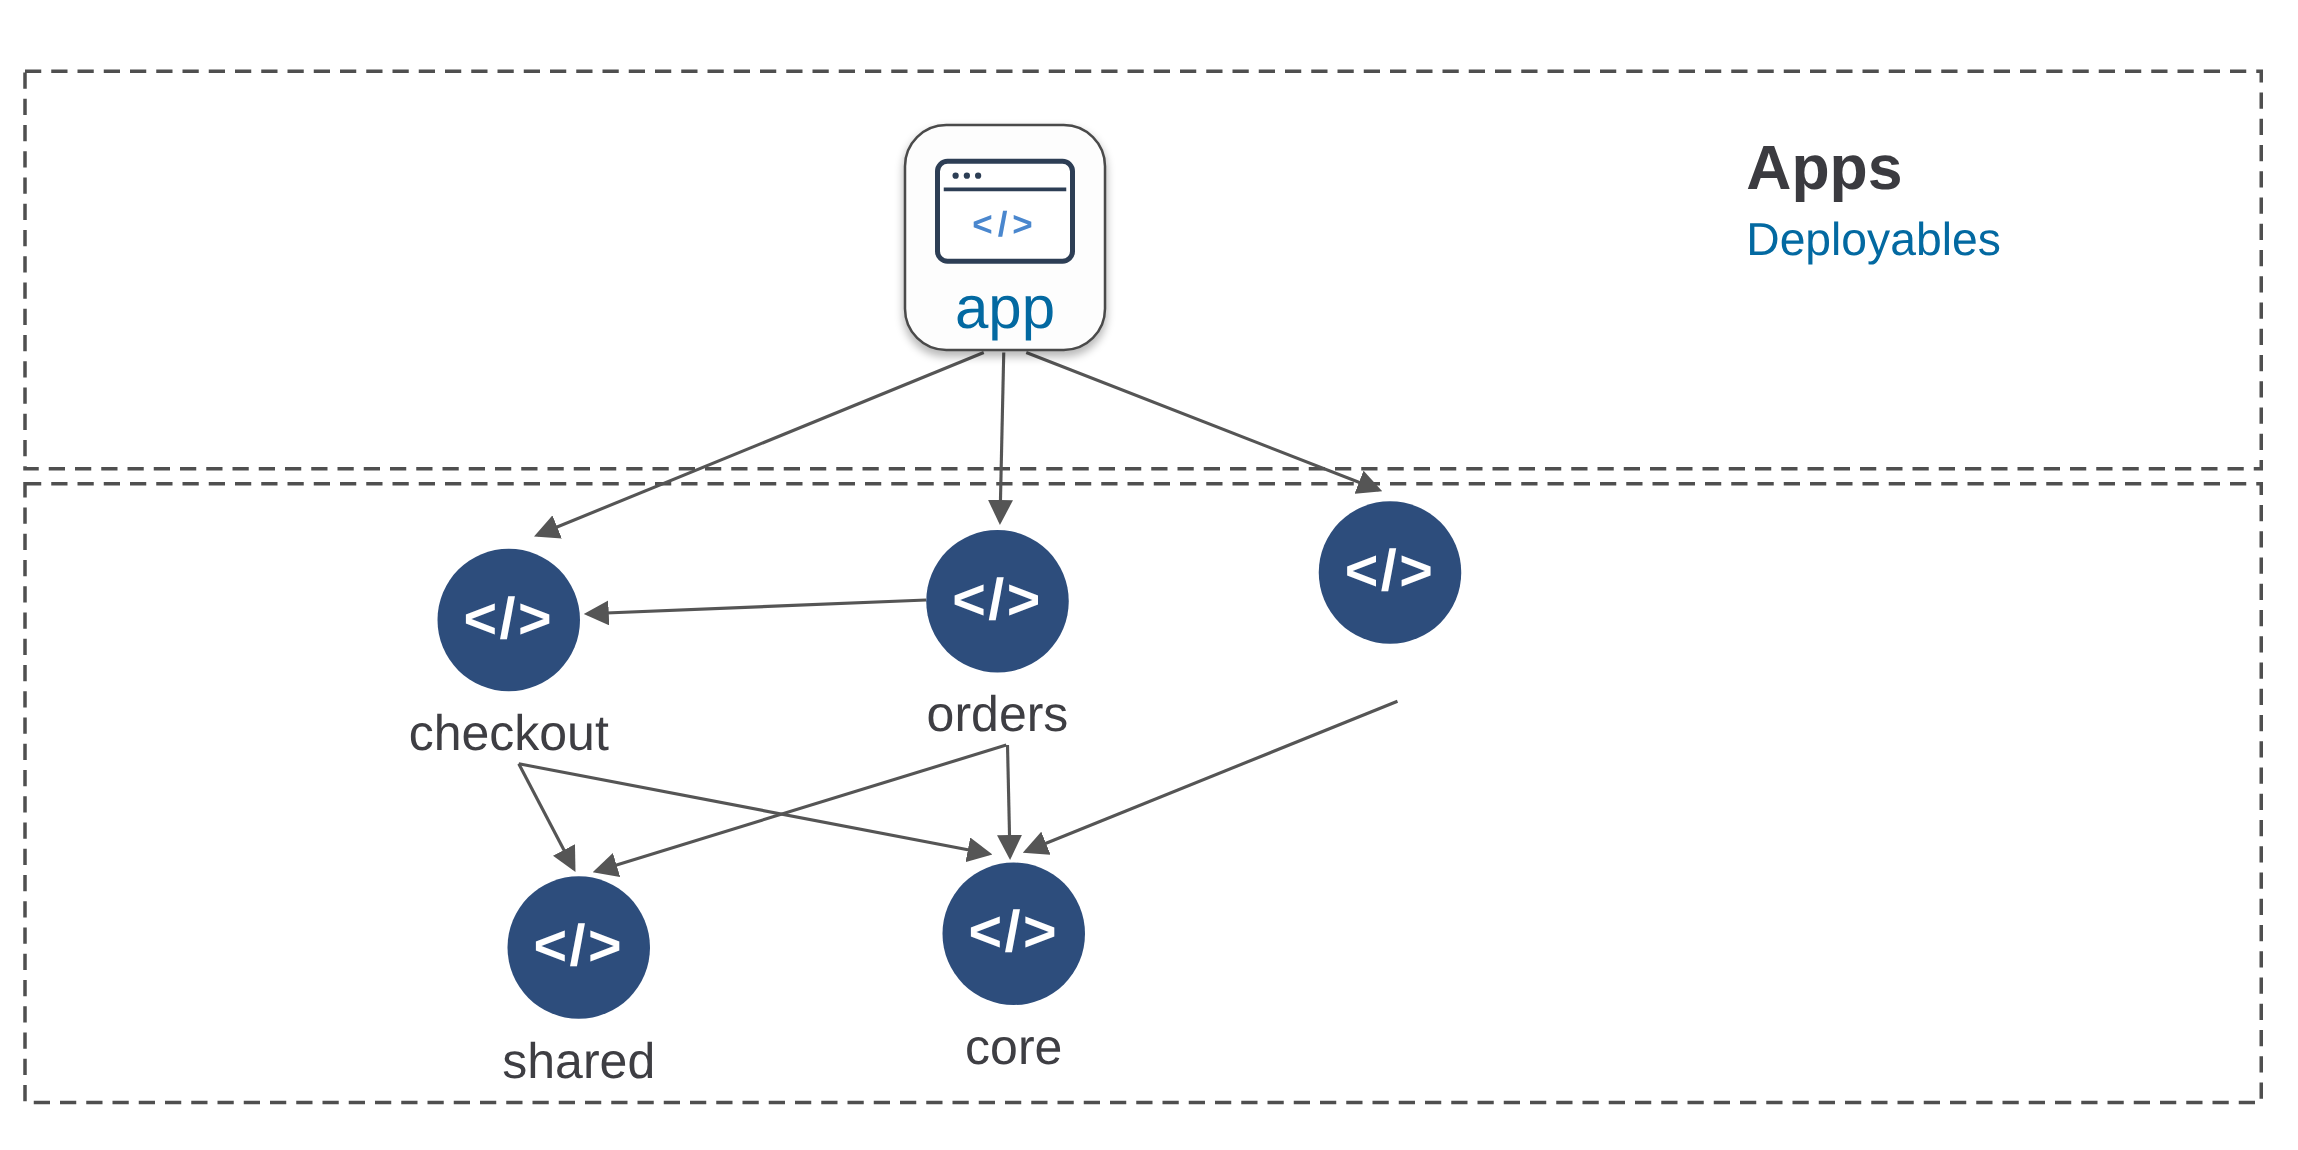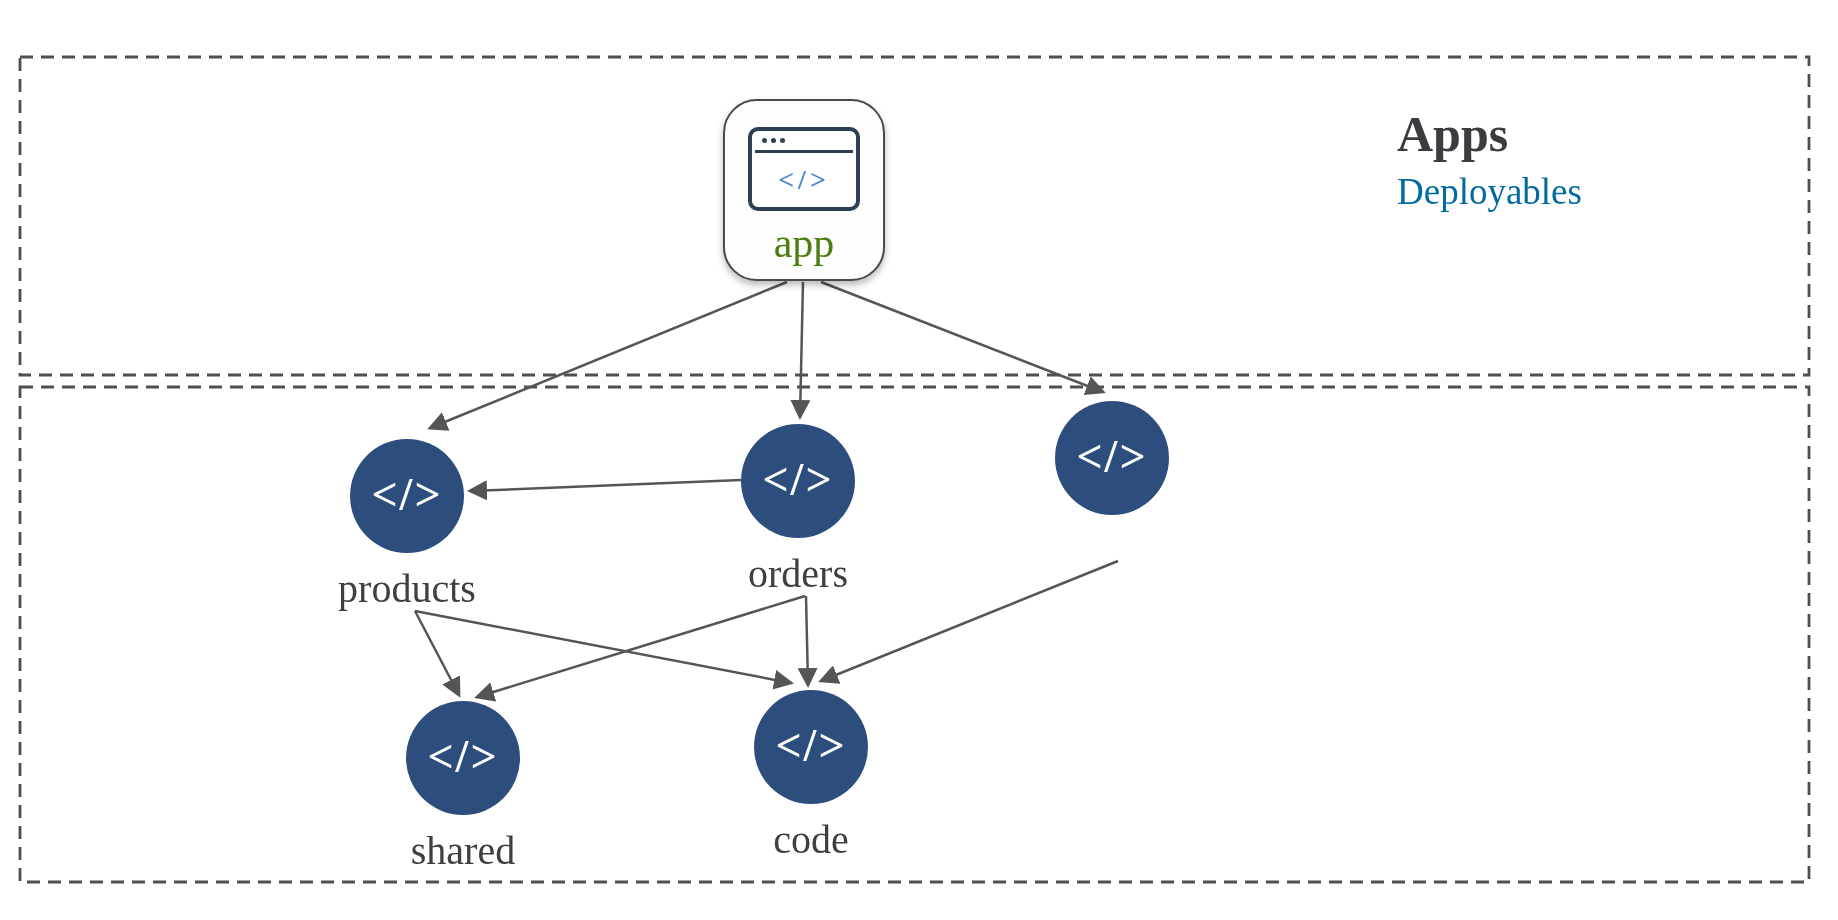--- a/index.html
+++ b/index.html
@@ -1,18 +1,18 @@
 <!DOCTYPE html>
 <html><head>
 <meta charset="utf-8">
 <style>
   html,body{margin:0;padding:0;background:#ffffff;}
   .canvas{
     position:relative;width:1838px;height:920px;background:#ffffff;overflow:hidden;
-    font-family:Liberation Serif, serif;color:#3e3e43;
+    font-family:Liberation Sans, sans-serif;color:#3e3e43;
   }
   .edges-svg{position:absolute;left:0;top:0;width:1838px;height:920px;}
 
   
   .section-label{position:absolute;}
   .section-title{font-size:50px;font-weight:700;color:#3b3b40;line-height:1.08;}
   .section-subtitle{font-size:37px;font-weight:400;color:#0369a1;line-height:1.25;margin-top:8px;}
   .label-apps{left:1397px;top:107px;}
   .label-libs{left:1393px;top:515px;}
 
@@ -27,21 +27,21 @@
     margin-top:26px;width:112px;height:84px;border:4px solid #2d3e55;border-radius:10px;
     box-sizing:border-box;background:#ffffff;display:flex;flex-direction:column;
   }
   .browser-top{
     height:19px;border-bottom:3px solid #2d3e55;display:flex;align-items:center;
     padding-left:7px;margin:0 3px;gap:4px;
   }
   .dot{width:5px;height:5px;border-radius:50%;background:#2d3e55;}
   .browser-body{flex:1;display:flex;align-items:center;justify-content:center;}
   .code-glyph-blue{color:#4a87ce;font-size:28px;font-weight:700;letter-spacing:4px;}
-  .app-label{font-size:42px;color:#4d7c0f;margin-top:8px;}
+  .app-label{font-size:48px;color:#0369a1;margin-top:8px;}
 
   
   .lib-node{position:absolute;width:220px;display:flex;flex-direction:column;align-items:center;}
   .lib-circle{
     width:114px;height:114px;border-radius:50%;background:#2d4d7c;
     display:flex;align-items:center;justify-content:center;
   }
   .code-glyph-white{color:#ffffff;font-size:46px;font-weight:700;letter-spacing:2px;padding-bottom:4px;}
   .lib-label{font-size:40px;color:#3e3e43;margin-top:12px;white-space:nowrap;}
 
@@ -93,21 +93,21 @@
         <span class="code-glyph-blue">&lt;/&gt;</span>
       </div>
     </div>
     <div class="app-label">app</div>
   </div>
 
   <div class="lib-node node-products">
     <div class="lib-circle">
       <span class="code-glyph-white">&lt;/&gt;</span>
     </div>
-    <div class="lib-label">products</div>
+    <div class="lib-label">checkout</div>
   </div>
 
   <div class="lib-node node-orders">
     <div class="lib-circle">
       <span class="code-glyph-white">&lt;/&gt;</span>
     </div>
     <div class="lib-label">orders</div>
   </div>
 
   <div class="lib-node node-checkout">
@@ -120,16 +120,16 @@
     <div class="lib-circle">
       <span class="code-glyph-white">&lt;/&gt;</span>
     </div>
     <div class="lib-label">shared</div>
   </div>
 
   <div class="lib-node node-core">
     <div class="lib-circle">
       <span class="code-glyph-white">&lt;/&gt;</span>
     </div>
-    <div class="lib-label">code</div>
+    <div class="lib-label">core</div>
   </div>
 
 </div>
 
 </body></html>

